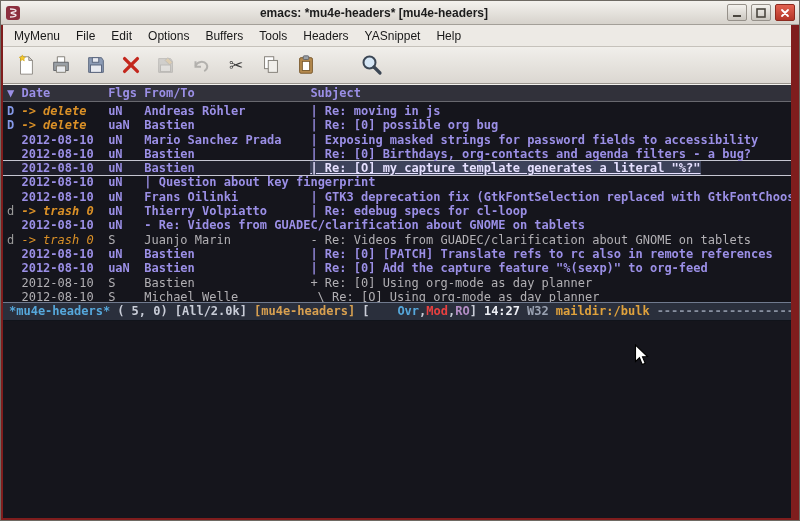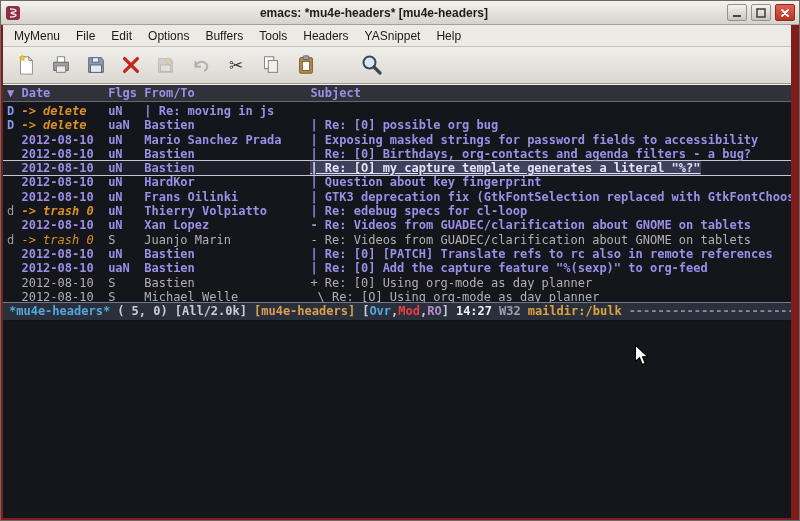--- a/index.html
+++ b/index.html
@@ -102,21 +102,21 @@
     border-top:1px solid #707a8e;
     border-bottom:1px solid #10131a;
     font:bold 12px "DejaVu Sans Mono", monospace;
     color:#c9cdd8;
     display:flex; align-items:center; padding-left:6px;
     white-space:pre; overflow:hidden;
   }
   .modeline .seg { margin-right:7px; }
   .ml-buffer  { color:#56a8dc; }
   .ml-mode    { color:#d8a050; }
-  .ml-ovr     { color:#56a8dc; }
+  .ml-ovr     { color:#56a8dc;margin-left:28px; }
   .ml-mod     { color:#e84040; }
   .ml-ro      { color:#b48ec6; }
   .ml-time    { color:#eceef4;text-align:center; }
   .ml-win     { color:#9aa2b2;text-align:right; }
   .ml-maildir { color:#e0a23c; margin-right:0; }
   .ml-filler  { color:#8890a0; margin-right:0; }
   
   .echo { flex:1; min-height:13px; background:#15151c; }
   
   .cursor { position:absolute; left:633px; top:343px; z-index:10; pointer-events:none; }
@@ -235,20 +235,21 @@
       <span class="c-from">From/To</span>
       <span class="c-subj">Subject</span>
     </div>
 
     <div class="buffer">
 
       <div class="row unread">
         <span class="c-mark mk-D">D</span>
         <span class="c-date action">-&gt; delete</span>
         <span class="c-flags">uN</span>
+        <span class="c-from">Andreas Röhler</span>
         <span class="c-subj">| Re: moving in js</span>
       </div>
       <div class="row unread">
         <span class="c-mark mk-D">D</span>
         <span class="c-date action">-&gt; delete</span>
         <span class="c-flags">uaN</span>
         <span class="c-from">Bastien</span>
         <span class="c-subj">| Re: [0] possible org bug</span>
       </div>
       <div class="row unread">
@@ -269,42 +270,40 @@
         <span class="c-mark"></span>
         <span class="c-date">2012-08-10</span>
         <span class="c-flags">uN</span>
         <span class="c-from">Bastien</span>
         <span class="c-subj">| Re: [O] my capture template generates a literal "%?"</span>
       </div>
       <div class="row unread">
         <span class="c-mark"></span>
         <span class="c-date">2012-08-10</span>
         <span class="c-flags">uN</span>
-        <span class="c-from">HardKor</span>
         <span class="c-subj">| Question about key fingerprint</span>
       </div>
       <div class="row unread">
         <span class="c-mark"></span>
         <span class="c-date">2012-08-10</span>
         <span class="c-flags">uN</span>
         <span class="c-from">Frans Oilinki</span>
         <span class="c-subj">| GTK3 deprecation fix (GtkFontSelection replaced with GtkFontChooser)</span>
       </div>
       <div class="row unread">
         <span class="c-mark mk-d">d</span>
         <span class="c-date action">-&gt; trash 0</span>
         <span class="c-flags">uN</span>
         <span class="c-from">Thierry Volpiatto</span>
         <span class="c-subj">| Re: edebug specs for cl-loop</span>
       </div>
       <div class="row unread">
         <span class="c-mark"></span>
         <span class="c-date">2012-08-10</span>
         <span class="c-flags">uN</span>
-        <span class="c-from">Xan Lopez</span>
         <span class="c-subj">- Re: Videos from GUADEC/clarification about GNOME on tablets</span>
       </div>
       <div class="row read">
         <span class="c-mark mk-d">d</span>
         <span class="c-date action">-&gt; trash 0</span>
         <span class="c-flags">S</span>
         <span class="c-from">Juanjo Marin</span>
         <span class="c-subj">- Re: Videos from GUADEC/clarification about GNOME on tablets</span>
       </div>
       <div class="row unread">

